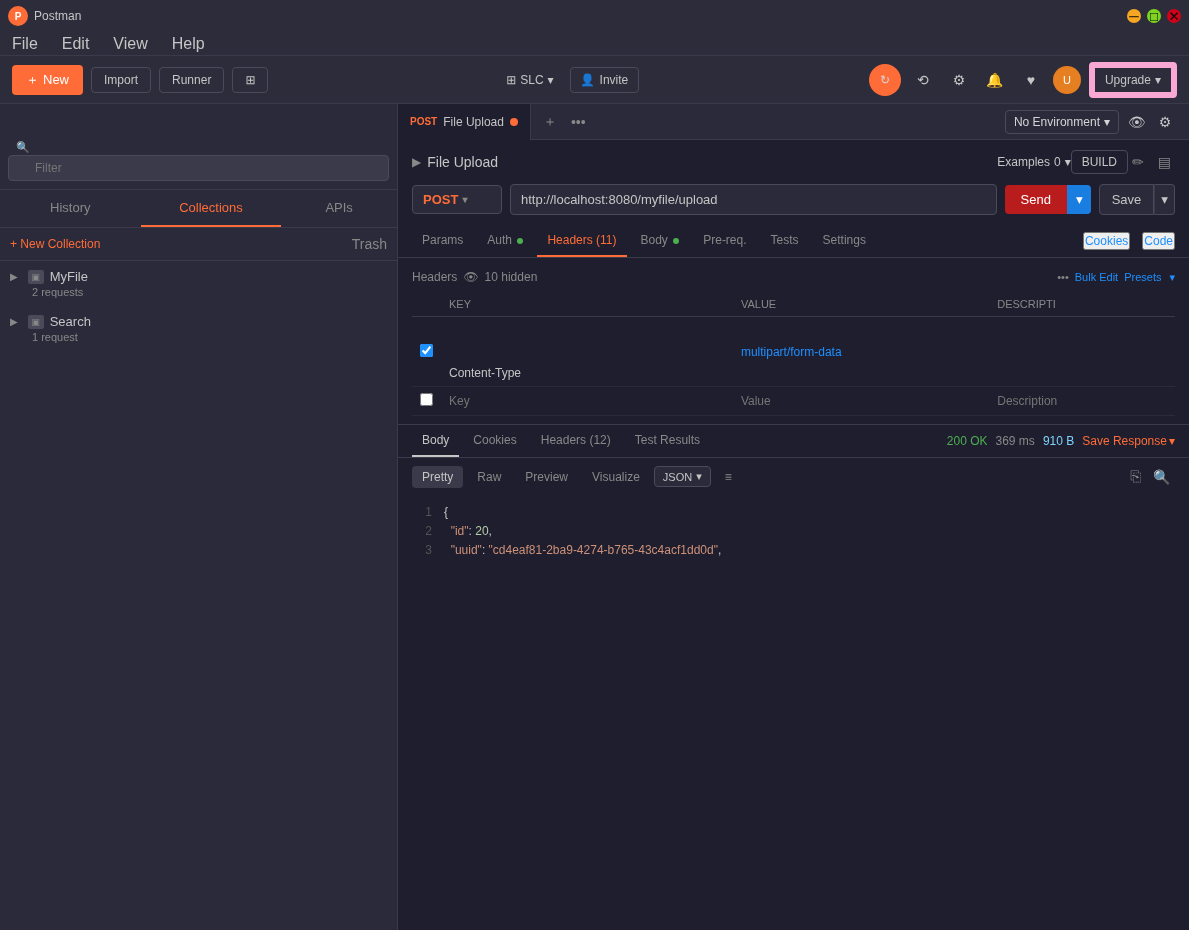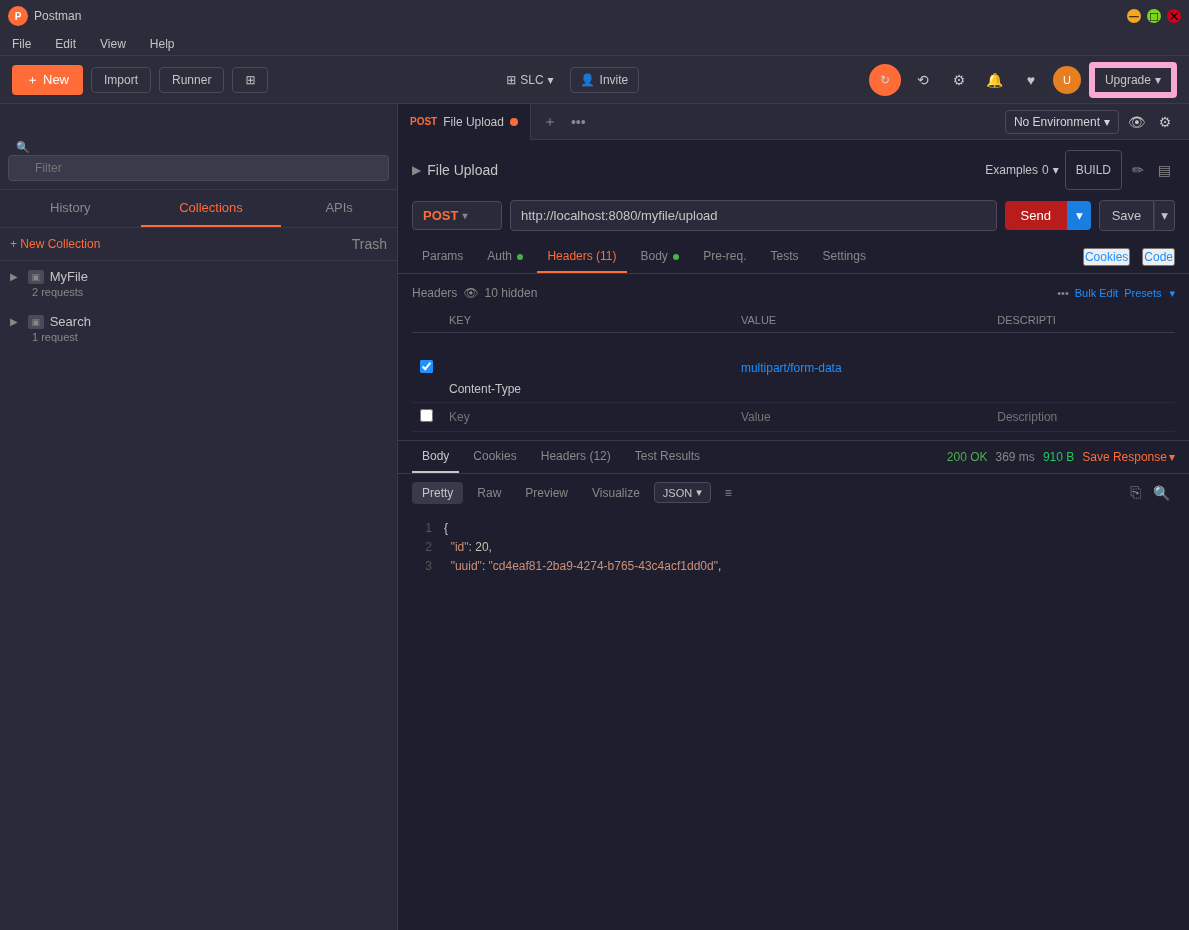--- a/index.html
+++ b/index.html
@@ -11,21 +11,21 @@
     .titlebar-logo { width: 20px; height: 20px; background: #ff6c37; border-radius: 50%; display: flex; align-items: center; justify-content: center; color: white; font-size: 10px; font-weight: bold; }
     .titlebar-name { color: #c5c5c5; font-size: 12px; }
     .titlebar-controls { display: flex; gap: 6px; }
     .titlebar-btn { width: 14px; height: 14px; border-radius: 50%; border: none; cursor: pointer; }
     .titlebar-btn.min { background: #f5a623; }
     .titlebar-btn.max { background: #7ed321; }
     .titlebar-btn.close { background: #d0021b; }
 
     
     .menubar { background: #2c2c3a; height: 24px; display: flex; align-items: center; padding: 0 8px; gap: 16px; border-bottom: 1px solid #3a3a4a; }
-    .menubar-item { color: #c5c5c5; font-size: 12px; cursor: pointer; padding: 2px 4px; }
+    .menubar-item { color: #c5c5c5; font-size: 16px; cursor: pointer; padding: 2px 4px; }
 
     
     .toolbar { background: #2c2c3a; height: 48px; display: flex; align-items: center; padding: 0 12px; gap: 8px; border-bottom: 1px solid #3a3a4a; }
     .btn-new { background: #ff6c37; color: white; border: none; border-radius: 4px; padding: 6px 14px; cursor: pointer; display: flex; align-items: center; gap: 4px; font-size: 13px; font-weight: 500; }
     .btn-toolbar { background: transparent; color: #c5c5c5; border: 1px solid #4a4a5a; border-radius: 4px; padding: 5px 12px; cursor: pointer; font-size: 12px; }
     .toolbar-spacer { flex: 1; }
     .toolbar-center { display: flex; align-items: center; gap: 8px; }
     .workspace-btn { background: transparent; border: none; color: #c5c5c5; font-size: 12px; cursor: pointer; display: flex; align-items: center; gap: 4px; padding: 4px 8px; border-radius: 4px; }
     .invite-btn { background: transparent; border: 1px solid #4a4a5a; color: #c5c5c5; border-radius: 4px; padding: 5px 10px; cursor: pointer; font-size: 12px; display: flex; align-items: center; gap: 4px; }
     .toolbar-icons { display: flex; align-items: center; gap: 8px; }
@@ -67,23 +67,23 @@
     .request-tab .method-badge { font-size: 10px; font-weight: bold; color: #ff6c37; }
     .tab-dot { width: 8px; height: 8px; background: #ff6c37; border-radius: 50%; }
     .tab-icons { display: flex; gap: 6px; padding: 0 8px; }
     .tab-icon-btn { background: none; border: none; color: #888; cursor: pointer; font-size: 14px; padding: 4px; }
 
     
     .request-header { padding: 10px 14px; display: flex; align-items: center; justify-content: space-between; }
     .request-title-row { display: flex; align-items: center; gap: 6px; }
     .request-chevron { color: #888; }
     .request-name { color: #c5c5c5; font-size: 14px; }
-    .examples-area { display: flex; align-items: center; gap: 6px; justify-content: space-between; }
+    .examples-area { display: flex; align-items: center; gap: 0; justify-content: space-between; }
     .examples-btn { background: none; border: none; color: #c5c5c5; cursor: pointer; font-size: 12px; display: flex; align-items: center; gap: 4px; }
-    .build-btn { background: none; border: 1px solid #4a4a5a; color: #c5c5c5; border-radius: 4px; padding: 12px 10px; cursor: pointer; font-size: 12px; }
+    .build-btn { background: none; border: 1px solid #4a4a5a; color: #c5c5c5; border-radius: 4px; padding: 4px 10px; cursor: pointer; font-size: 12px; }
     .header-icons { display: flex; gap: 6px; }
     .hdr-icon-btn { background: none; border: none; color: #888; cursor: pointer; font-size: 14px; padding: 4px; }
 
     
     .url-bar { display: flex; align-items: center; padding: 0 14px 10px; gap: 8px; }
     .method-select { background: #2a2a3a; border: 1px solid #4a4a5a; color: #ff6c37; border-radius: 4px; padding: 6px 10px; font-size: 13px; font-weight: bold; cursor: pointer; display: flex; align-items: center; gap: 4px; min-width: 90px; }
     .method-chevron { color: #888; font-size: 10px; }
     .url-input { flex: 1; background: #2a2a3a; border: 1px solid #4a4a5a; border-radius: 4px; padding: 7px 10px; color: #c5c5c5; font-size: 13px; }
     .send-btn-group { display: flex; }
     .send-btn { background: #b91c1c; border: none; color: white; border-radius: 4px 0 0 4px; padding: 0 16px; cursor: pointer; font-size: 13px; font-weight: 500; }
@@ -123,21 +123,21 @@
     .table-actions { display: flex; align-items: center; gap: 6px; margin-left: auto; }
 
     
     .response-section { border-top: 1px solid #3a3a4a; flex: 1; display: flex; flex-direction: column; overflow: hidden; }
     .resp-tabs { display: flex; align-items: center; padding: 0 14px; border-bottom: 1px solid #3a3a4a; gap: 4px; }
     .resp-tab { padding: 8px 10px; cursor: pointer; font-size: 12px; color: #888; border-bottom: 2px solid transparent; white-space: nowrap; }
     .resp-tab.active { color: #c5c5c5; border-bottom-color: #c5c5c5; }
     .resp-status { margin-left: auto; display: flex; align-items: center; gap: 8px; font-size: 12px; }
     .status-ok { color: #4caf50; }
     .status-time { color: #888; }
-    .status-size { color: #22c55e; }
+    .status-size { color: #7dd3fc; }
     .save-resp-btn { color: #ff6c37; background: none; border: none; cursor: pointer; font-size: 12px; display: flex; align-items: center; gap: 2px; }
     .resp-body { flex: 1; overflow: hidden; display: flex; flex-direction: column; }
     .resp-toolbar { display: flex; align-items: center; padding: 6px 14px; gap: 4px; }
     .resp-view-btn { background: none; border: none; cursor: pointer; font-size: 12px; padding: 4px 10px; border-radius: 4px; color: #888; }
     .resp-view-btn.active { background: #3a3a4a; color: #c5c5c5; }
     .resp-format { background: #2a2a3a; border: 1px solid #4a4a5a; color: #c5c5c5; border-radius: 4px; padding: 3px 8px; font-size: 11px; cursor: pointer; display: flex; align-items: center; gap: 4px; }
     .resp-icons { margin-left: auto; display: flex; gap: 4px; }
     .resp-icon-btn { background: none; border: none; color: #888; cursor: pointer; font-size: 14px; padding: 4px; }
     .code-area { flex: 1; background: #1e1e2e; padding: 8px 14px; font-family: 'Courier New', monospace; font-size: 12px; overflow: auto; }
     .code-line { display: flex; gap: 12px; line-height: 1.6; }

